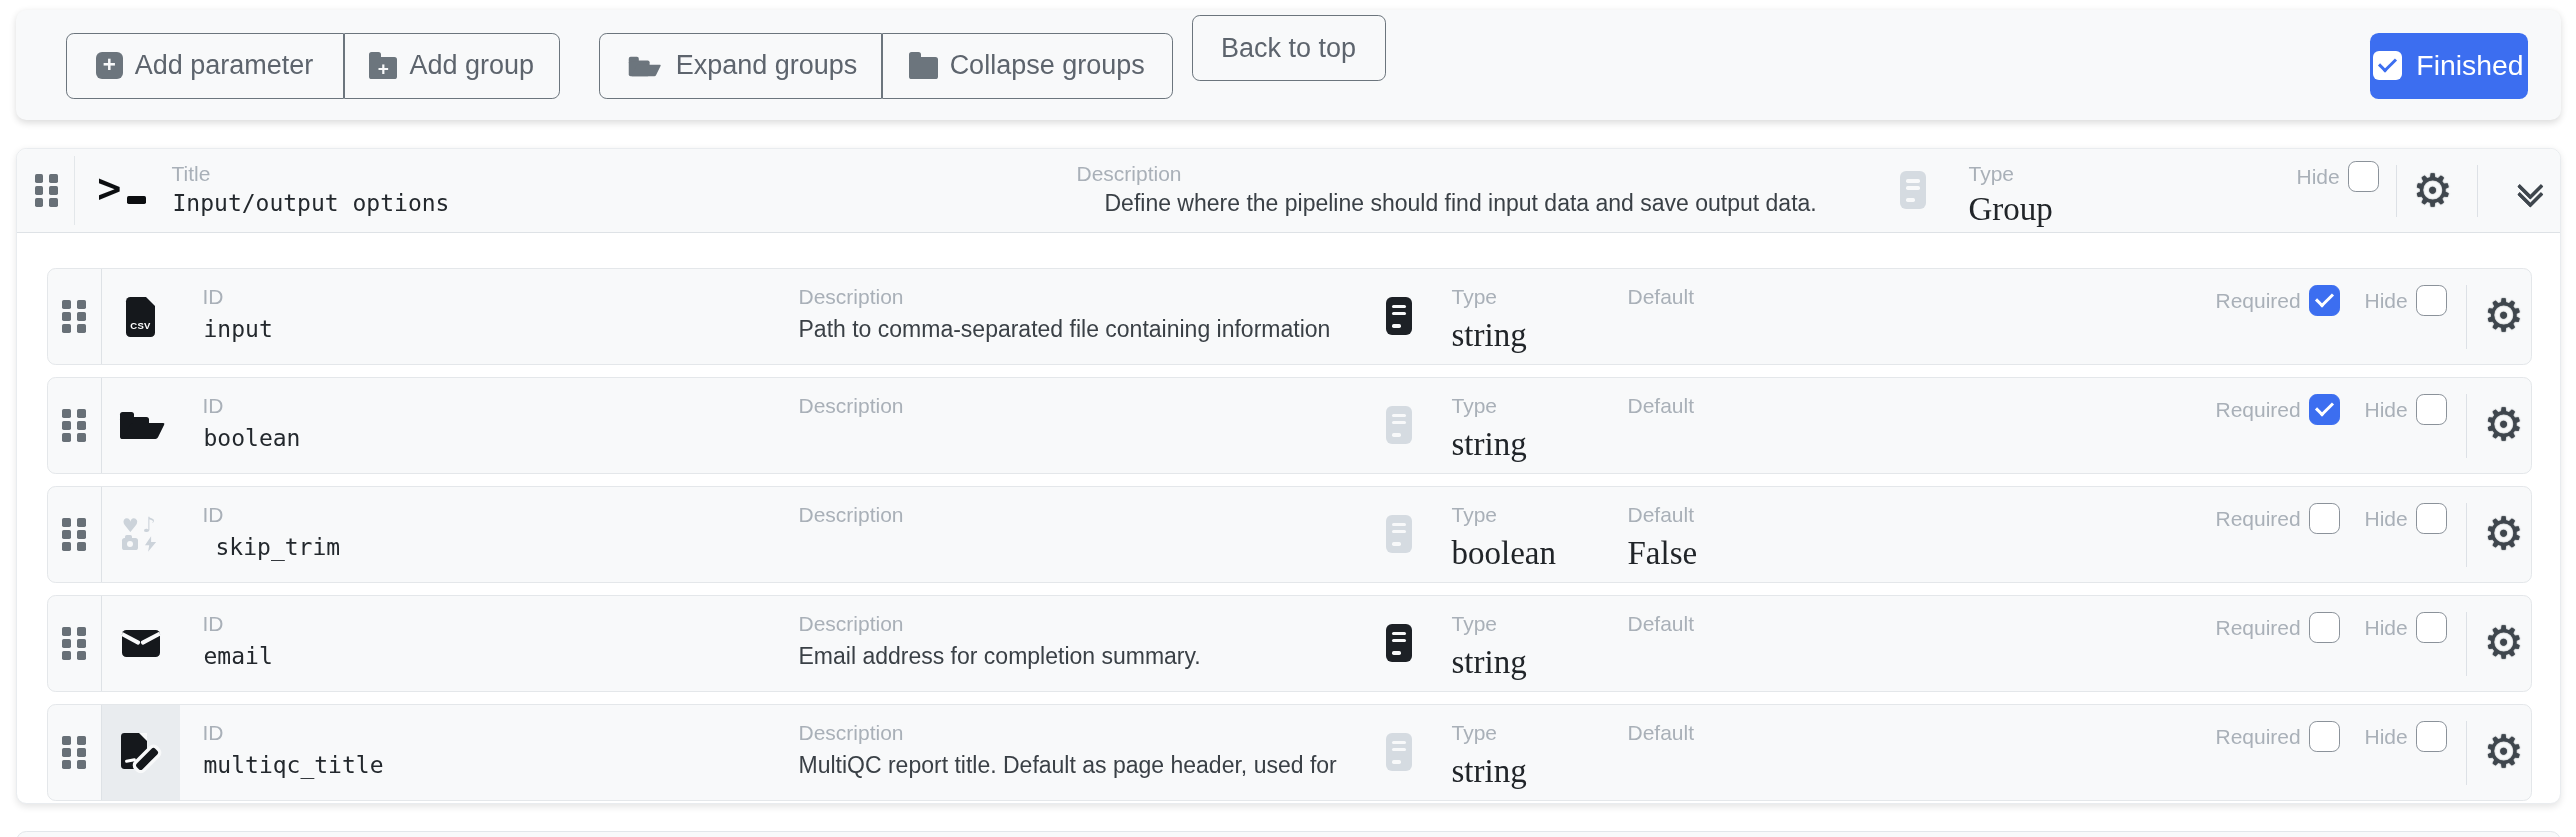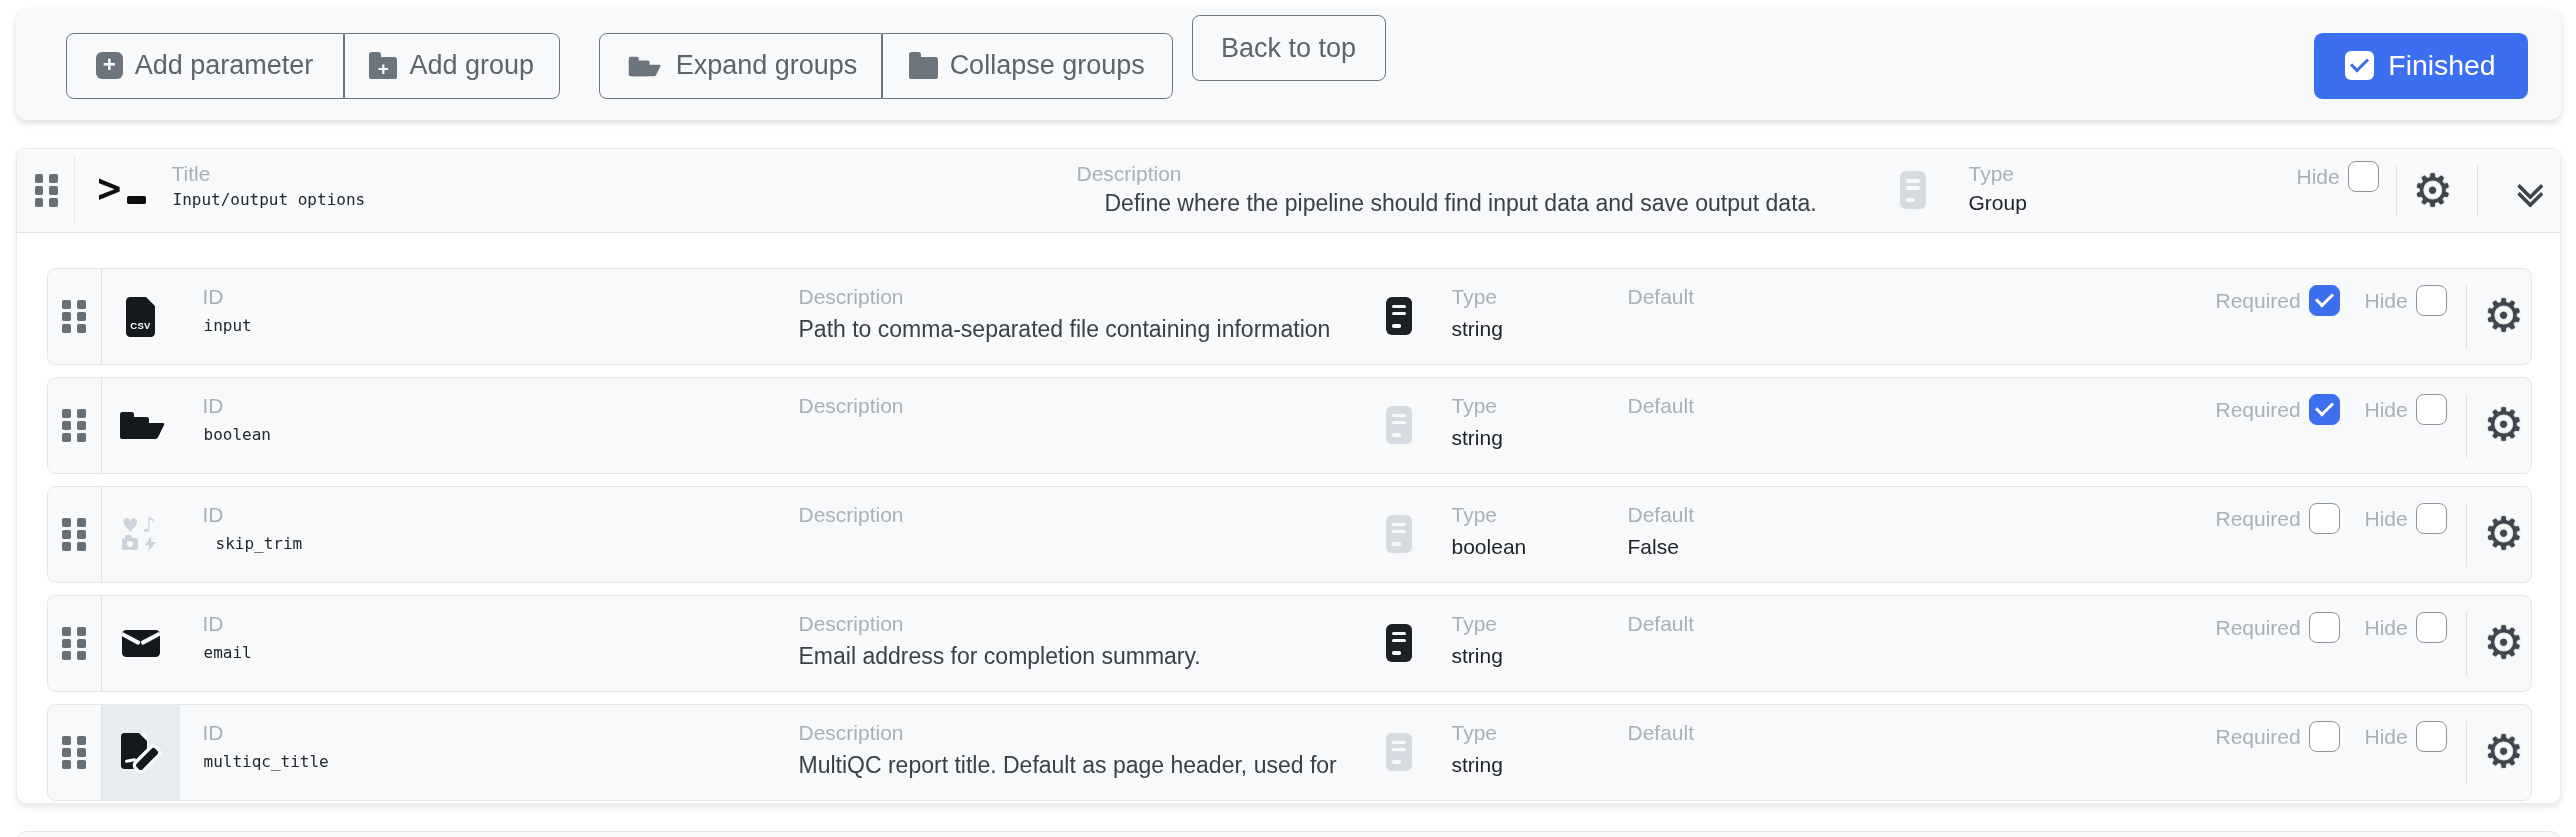--- a/index.html
+++ b/index.html
@@ -15,39 +15,39 @@
     border:0.9px solid #e2e6ea;border-radius:10.3px 10.3px 0 0;box-sizing:border-box;}
 
   
   .btn{display:flex;align-items:center;gap:12px;justify-content:center;height:66px;box-sizing:border-box;
     border:1.7px solid #6c757d;color:#5d646d;font-size:27px;background:transparent;cursor:pointer;}
   .btn-group{position:absolute;top:22.4px;display:flex;}
   .btn-group .btn:first-child{border-radius:7.8px 0 0 7.8px;margin-left:20px;}
   .btn-group .btn:last-child{border-radius:0 7.8px 7.8px 0;border-left-width:0.9px;}
   .btn-group .btn:first-child{border-right-width:0.9px;}
   .btn.single{position:absolute;top:5px;border-radius:7.8px;}
-  .btn-finished{position:absolute;top:22.4px;right:33px;width:214px;height:66px;border:none;border-radius:8.6px;
+  .btn-finished{position:absolute;top:22.4px;right:33px;width:158px;height:66px;border:none;border-radius:8.6px;
     background:#3c6ef0;color:#fff;font-size:28.4px;display:flex;align-items:center;justify-content:center;gap:14px;cursor:pointer;}
 
   
   .ghead{position:relative;height:83px;background:#f8f9fa;border-bottom:1.7px solid #dee2e6;border-radius:9.5px 9.5px 0 0;}
   .ghead .gsep{position:absolute;left:57px;top:7px;bottom:7px;width:1.7px;background:#e3e7ea;}
 
   
   .plist{position:absolute;left:30px;top:119px;width:2485px;}
   .prow{position:relative;height:97px;background:#f8f9fa;border:1.7px solid #e4e7ea;border-radius:8.6px;
     margin-bottom:12px;box-sizing:border-box;overflow:hidden;}
   .grip-col{position:absolute;left:0;top:0;bottom:0;width:53px;border-right:0.9px solid #dee2e6;
     display:flex;align-items:center;justify-content:center;cursor:grab;}
   .icon-cell{position:absolute;left:54px;top:0;bottom:0;width:78px;display:flex;align-items:center;justify-content:center;}
   .icon-cell.hl{background:#e9ecef;}
 
   .lab{position:absolute;font-size:21px;line-height:1;color:#a9b0b8;white-space:nowrap;}
-  .mono{font-family:"DejaVu Sans Mono","Liberation Mono",monospace;font-size:16px;line-height:1.2;color:#23282d;white-space:nowrap;}
-  .val{font-size:21px;line-height:1.2;color:#212529;white-space:nowrap;}
+  .mono{font-family:"DejaVu Sans Mono","Liberation Mono",monospace;font-size:23px;line-height:1.2;color:#23282d;white-space:nowrap;}
+  .val{font-size:33px;line-height:1.2;color:#212529;white-space:nowrap;font-family:Liberation Serif, serif;}
   .desc{font-size:23px;line-height:1.2;color:#3a4046;white-space:nowrap;overflow:hidden;}
 
   .chk-col{position:absolute;display:flex;flex-direction:row;align-items:center;gap:8.6px;top:15.5px;}
   .cb{width:31px;height:31px;border:1.7px solid #8b929a;border-radius:7.8px;background:#fff;position:relative;
     box-sizing:border-box;cursor:pointer;flex:none;}
   .cb.checked{background:#3c6ef0;border-color:#3c6ef0;}
   .cb.checked::after{content:"";position:absolute;left:6px;top:7px;width:14px;height:7px;
     border-left:3.4px solid #fff;border-bottom:3.4px solid #fff;transform:rotate(-45deg);}
   .vline{position:absolute;top:15.5px;bottom:15.5px;width:1.7px;background:#dde1e6;}
 

